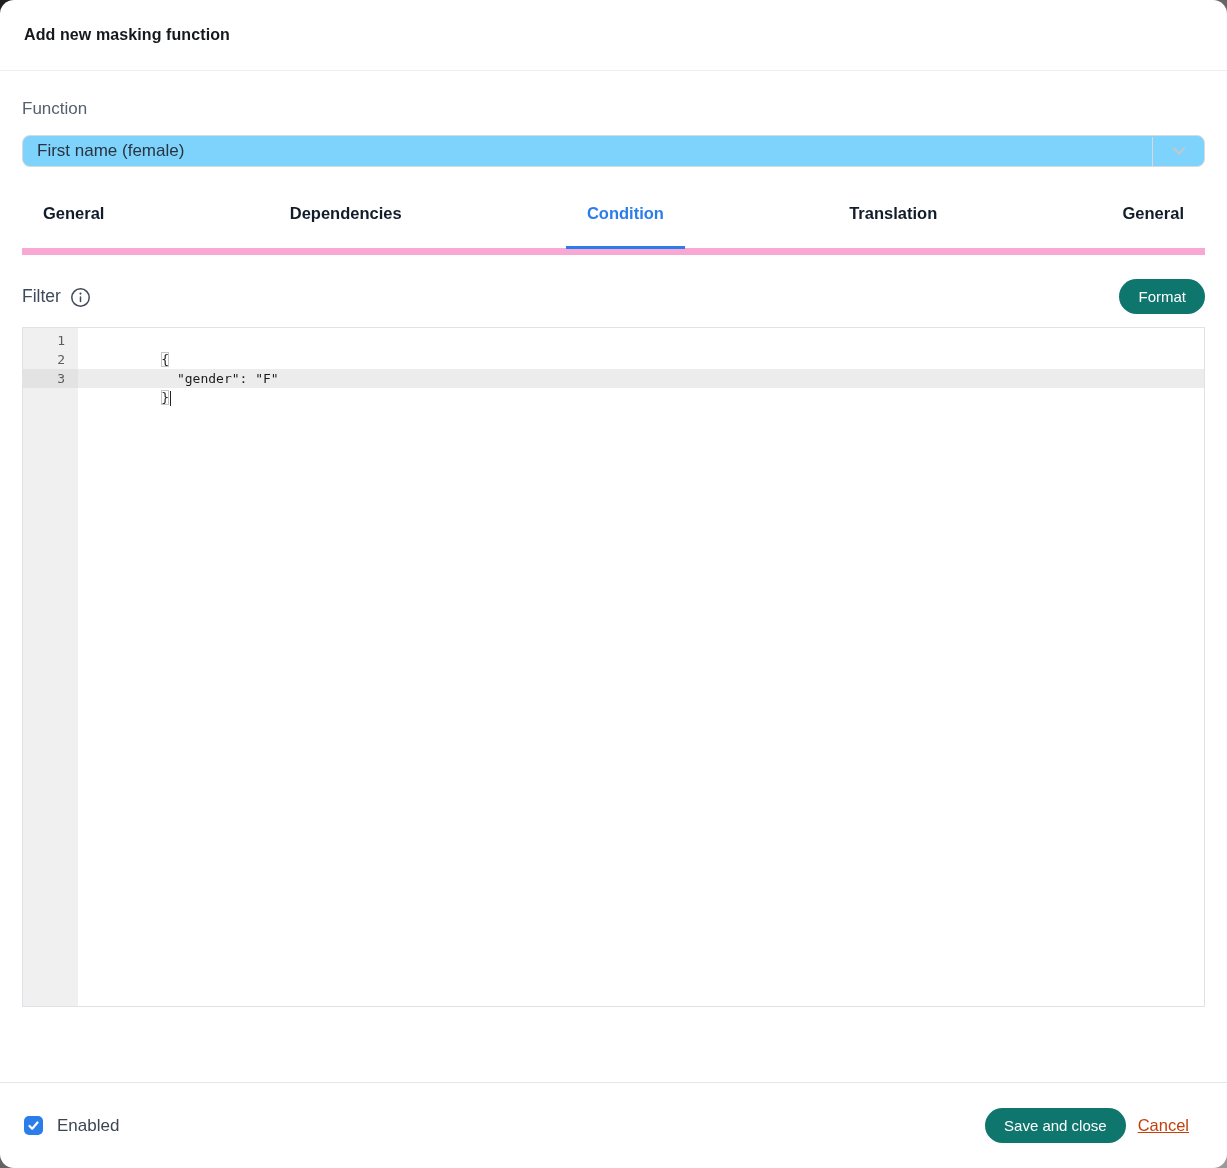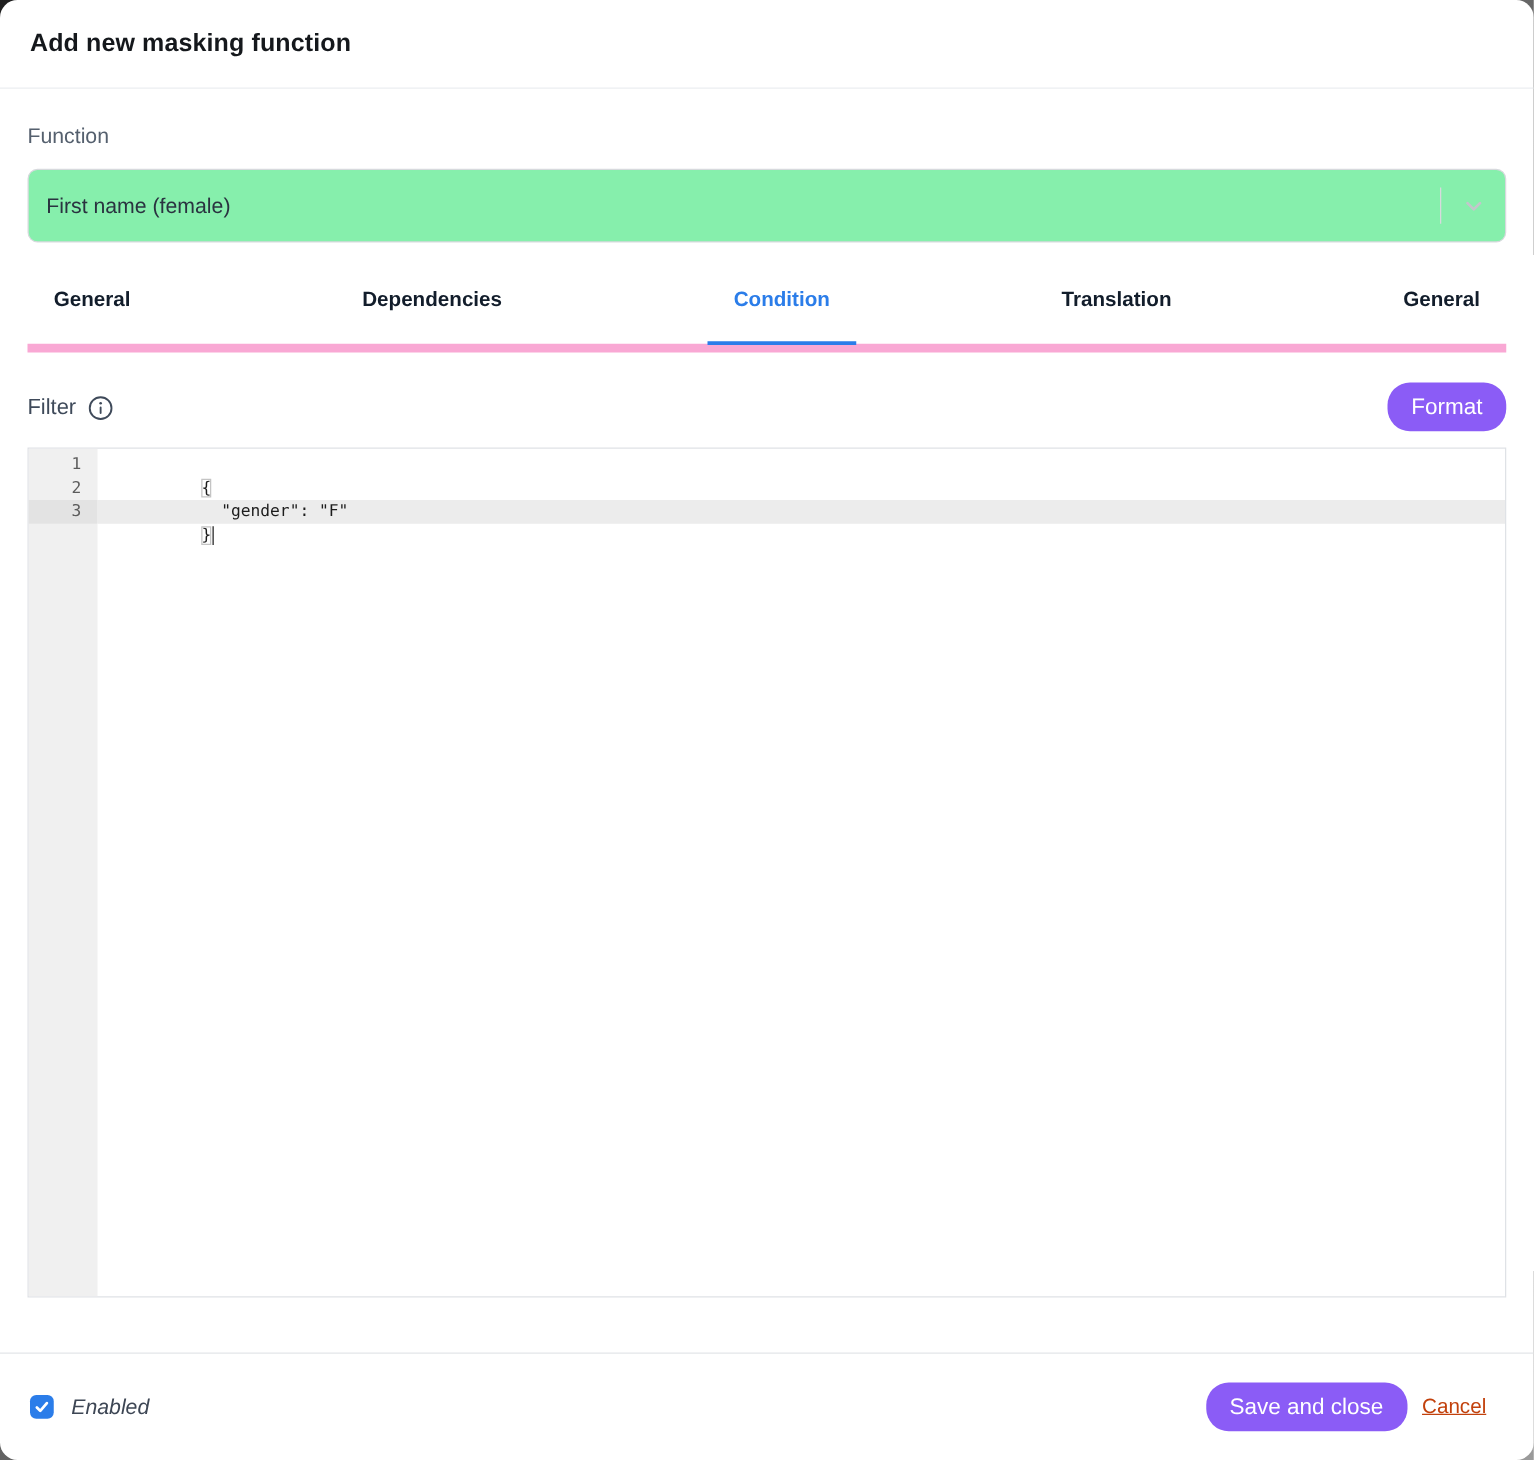--- a/index.html
+++ b/index.html
@@ -20,40 +20,40 @@
   
   .modal-header {
     height: 71px;
     flex: 0 0 71px;
     display: flex;
     align-items: center;
     padding: 0 24px;
     border-bottom: 1px solid #eceef1;
   }
   .modal-title {
-    font-size: 20px;
+    font-size: 16px;
     font-weight: 700;
     color: #15181c;
     letter-spacing: 0.1px;
   }
   
   .modal-body { flex: 1 1 auto; padding: 0 22px; }
   .field-label {
     margin-top: 28px;
     font-size: 17px;
     color: #55606e;
   }
   .select {
     margin-top: 16px;
-    height: 59px;
+    height: 32px;
     border: 1px solid #d7d9dd;
     border-radius: 8px;
     display: flex;
     align-items: center;
-    background: #86efac;
+    background: #7dd3fc;
     cursor: pointer;
   }
   .select-value {
     flex: 1;
     padding-left: 14px;
     font-size: 17px;
     color: #2a3340;
   }
   .select-divider { width: 1px; height: 29px; background: #d7d9dd; }
   .select-caret {
@@ -86,26 +86,26 @@
     margin-top: 24px;
     display: flex;
     align-items: center;
     justify-content: space-between;
     gap: 24px;
   }
   .filter-label-wrap { display: flex; align-items: center; gap: 9px; }
   .filter-label { font-size: 17.5px; color: #3f4a5a; }
   .info-icon { display: inline-flex; margin-top: 2px; }
   .btn {
-    background: #8b5cf6;
+    background: #0f766e;
     color: #ffffff;
     border: none;
     border-radius: 18px;
     font-family: "Liberation Sans", sans-serif;
-    font-size: 18px;
+    font-size: 15px;
     padding: 9px 19px;
     cursor: pointer;
   }
   
   .editor {
     margin-top: 13px;
     height: 680px;
     border: 1px solid #dfe2e6;
     display: flex;
     font-family: "DejaVu Sans Mono", "Liberation Mono", monospace;
@@ -148,21 +148,21 @@
   
   .modal-footer {
     flex: 0 0 86px;
     height: 86px;
     border-top: 1px solid #e3e6e9;
     display: flex;
     align-items: center;
     justify-content: space-between;
     padding: 0 38px 0 24px;
   }
-  .enabled-wrap { display: flex; align-items: center; gap: 14px; cursor: pointer; font-style: italic; }
+  .enabled-wrap { display: flex; align-items: center; gap: 14px; cursor: pointer; }
   .checkbox {
     width: 19px; height: 19px;
     border-radius: 5px;
     background: #2b7de9;
     display: flex;
     align-items: center;
     justify-content: center;
   }
   .enabled-label { font-size: 17px; color: #3d4654; }
   .footer-actions { display: flex; align-items: center; gap: 12px; }

